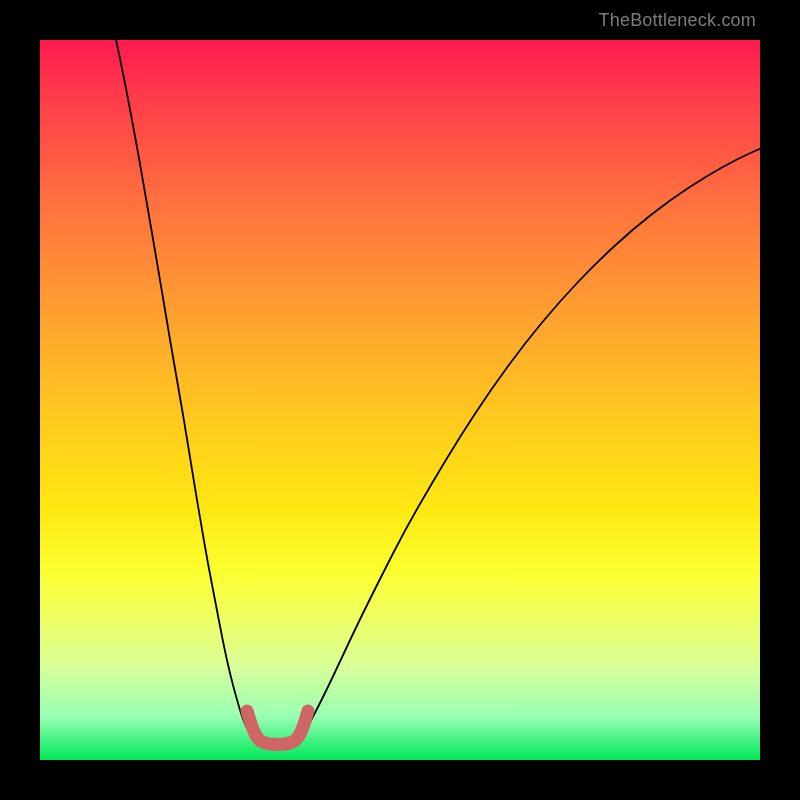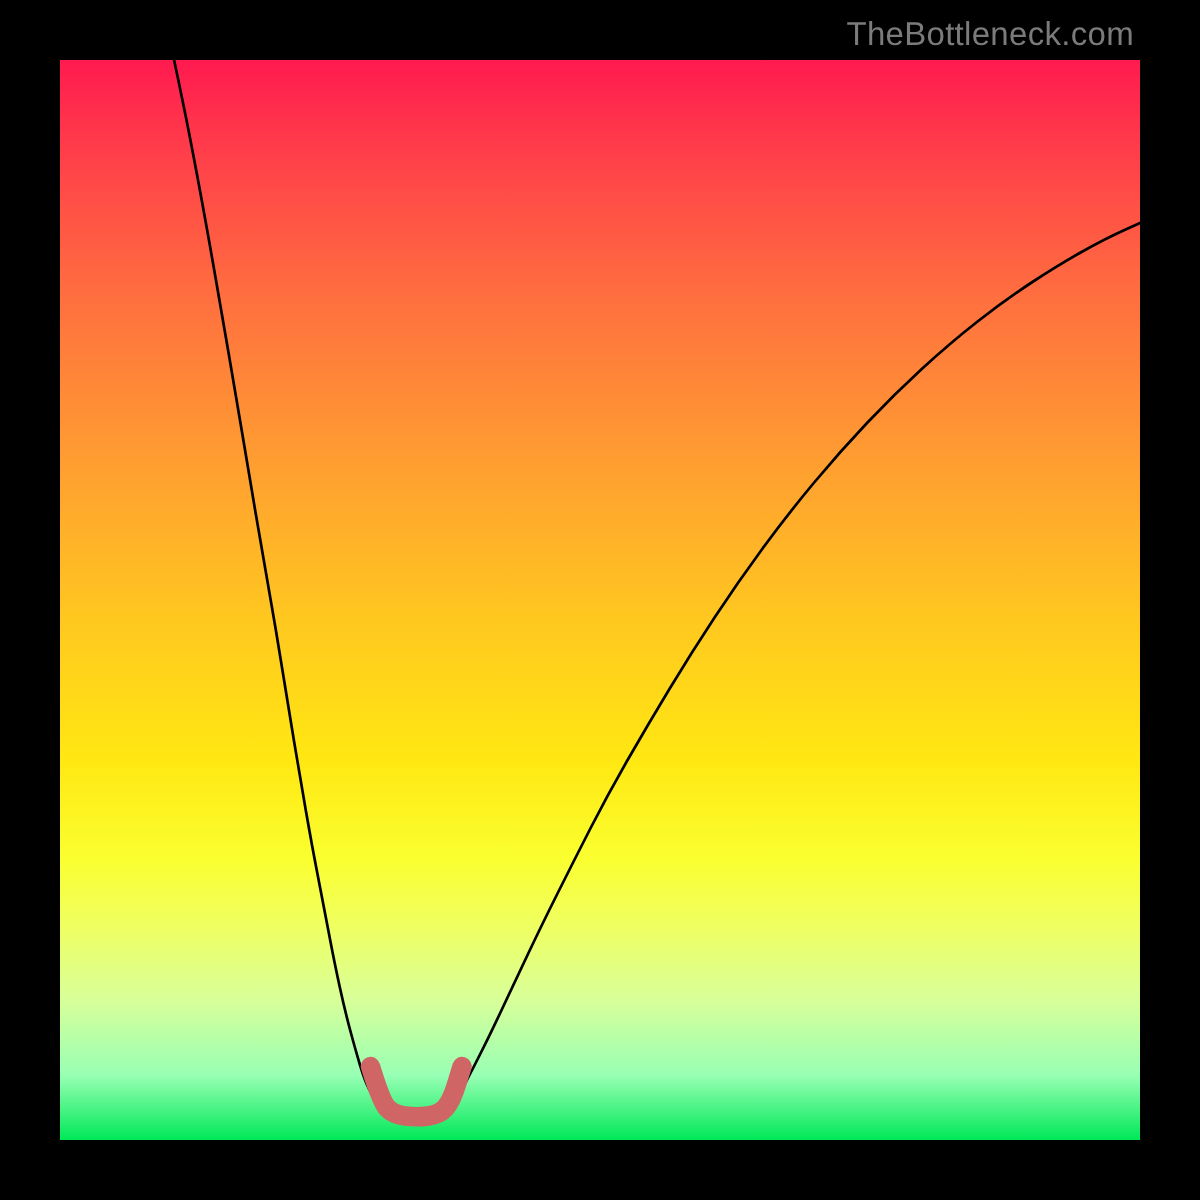--- a/index.html
+++ b/index.html
@@ -22,21 +22,21 @@
       #f0ff60 80%,
       #d8ff99 87%,
       #98ffb4 94%,
       #00e858 100%);
   }
   .watermark {
     position: absolute;
     top: 10px;
     right: 44px;
     color: #7b7b7b;
-    font-size: 22px;
+    font-size: 18px;
     letter-spacing: 0.2px;
   }
   svg.plot {
     position: absolute;
     left: 0; top: 0;
     width: 720px; height: 720px;
     overflow: visible;
   }
   .curve {
     fill: none;

